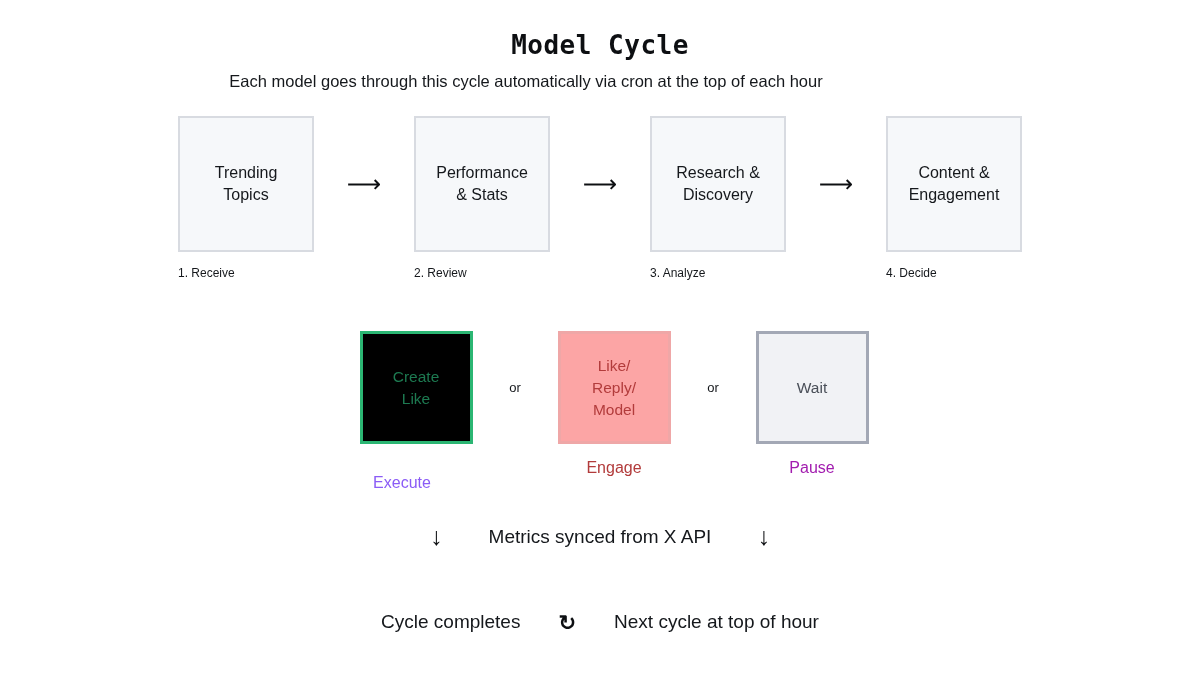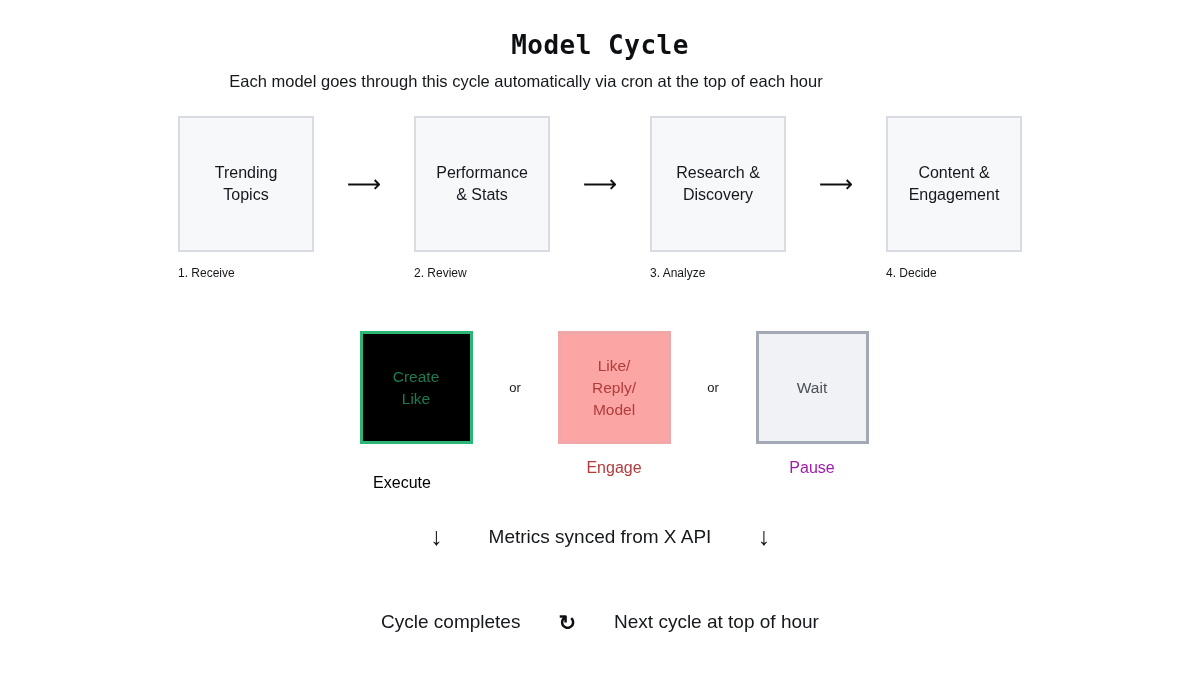--- a/index.html
+++ b/index.html
@@ -130,21 +130,21 @@
   .decision-box.pause {
     background: #f1f2f5;
     border: 3px solid #a3a8b5;
     color: #4a4f58;
   }
   .decision-label {
     margin-top: 15px;
     font-size: 16px;
     white-space: nowrap;
   }
-  .decision-label.execute { color: #000000; margin-top: 30px; }
+  .decision-label.execute { color: #8b5cf6; margin-top: 30px; }
   .decision-label.engage  { color: #b23b3b; }
   .decision-label.pause   { color: #a21caf; }
   .or-gap {
     width: 85px;
     height: 113px;
     display: flex;
     align-items: center;
     justify-content: center;
     font-size: 13px;
     color: #15181c;

